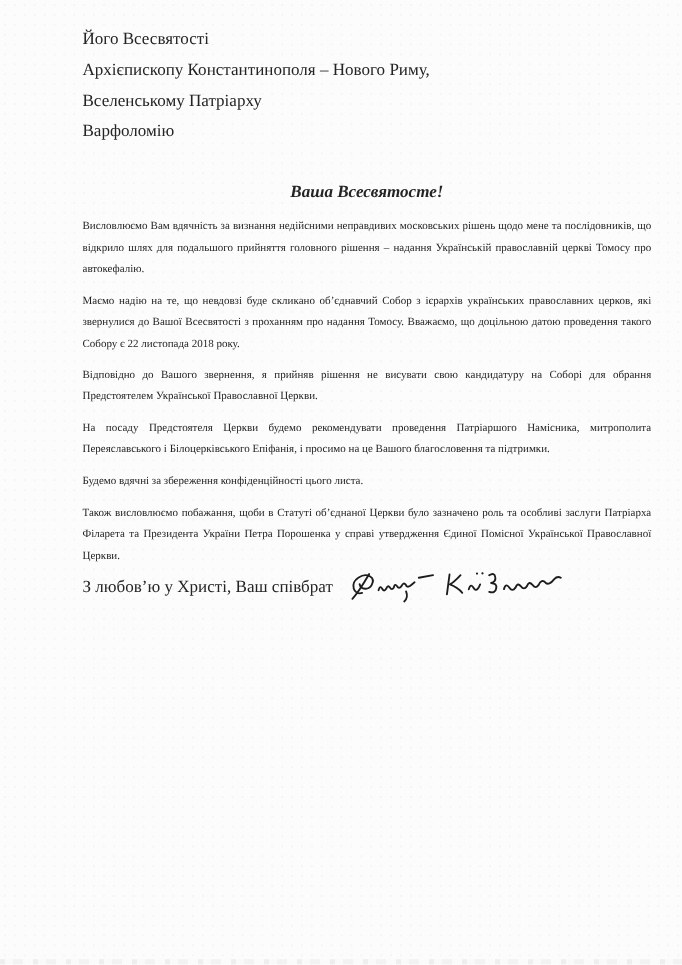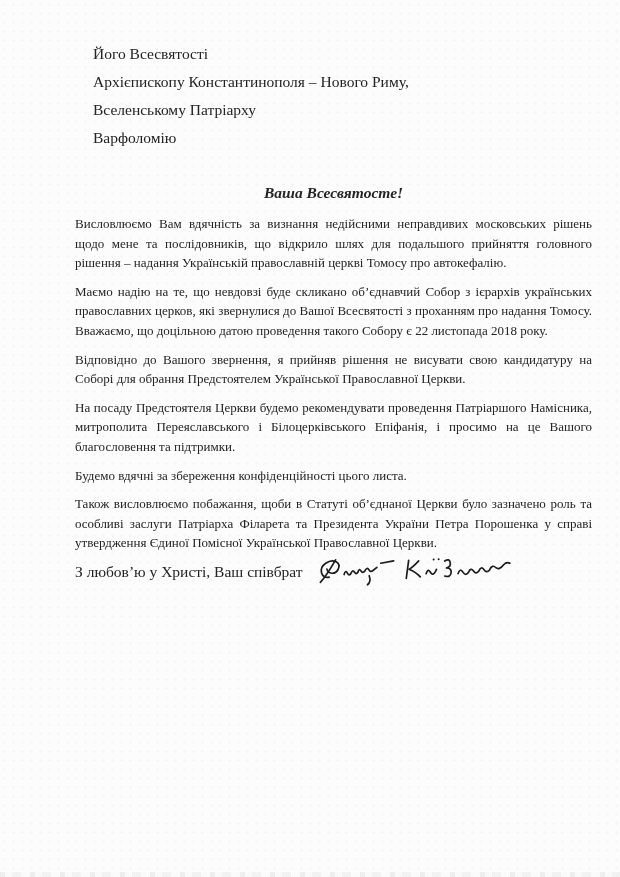--- a/index.html
+++ b/index.html
@@ -15,38 +15,38 @@
     background-color: #fcfcfc;
     
     background-image: radial-gradient(rgba(0,0,0,0.028) 1px, transparent 1.2px);
     background-size: 9px 9px;
     font-family: "Liberation Serif", "DejaVu Serif", serif;
     color: #242424;
     padding: 22px 28px 0 75px;
     overflow: hidden;
   }
   .recipient-block {
-    margin: 18px;
+    margin: 0;
   }
   .recipient-line {
     font-size: 15.5px;
     line-height: 28px;
     white-space: nowrap;
   }
   .salutation {
     text-align: center;
     font-weight: bold;
     font-style: italic;
     font-size: 15.5px;
     line-height: 20px;
     margin-top: 31px;
     margin-bottom: 11px;
   }
   .body-paragraph {
-    font-size: 13px;
+    font-size: 10px;
     line-height: 19.6px;
     text-align: justify;
     margin: 0 0 9px 0;
   }
   .closing-row {
     display: flex;
     align-items: flex-start;
     margin-top: 2px;
   }
   .closing-text {

